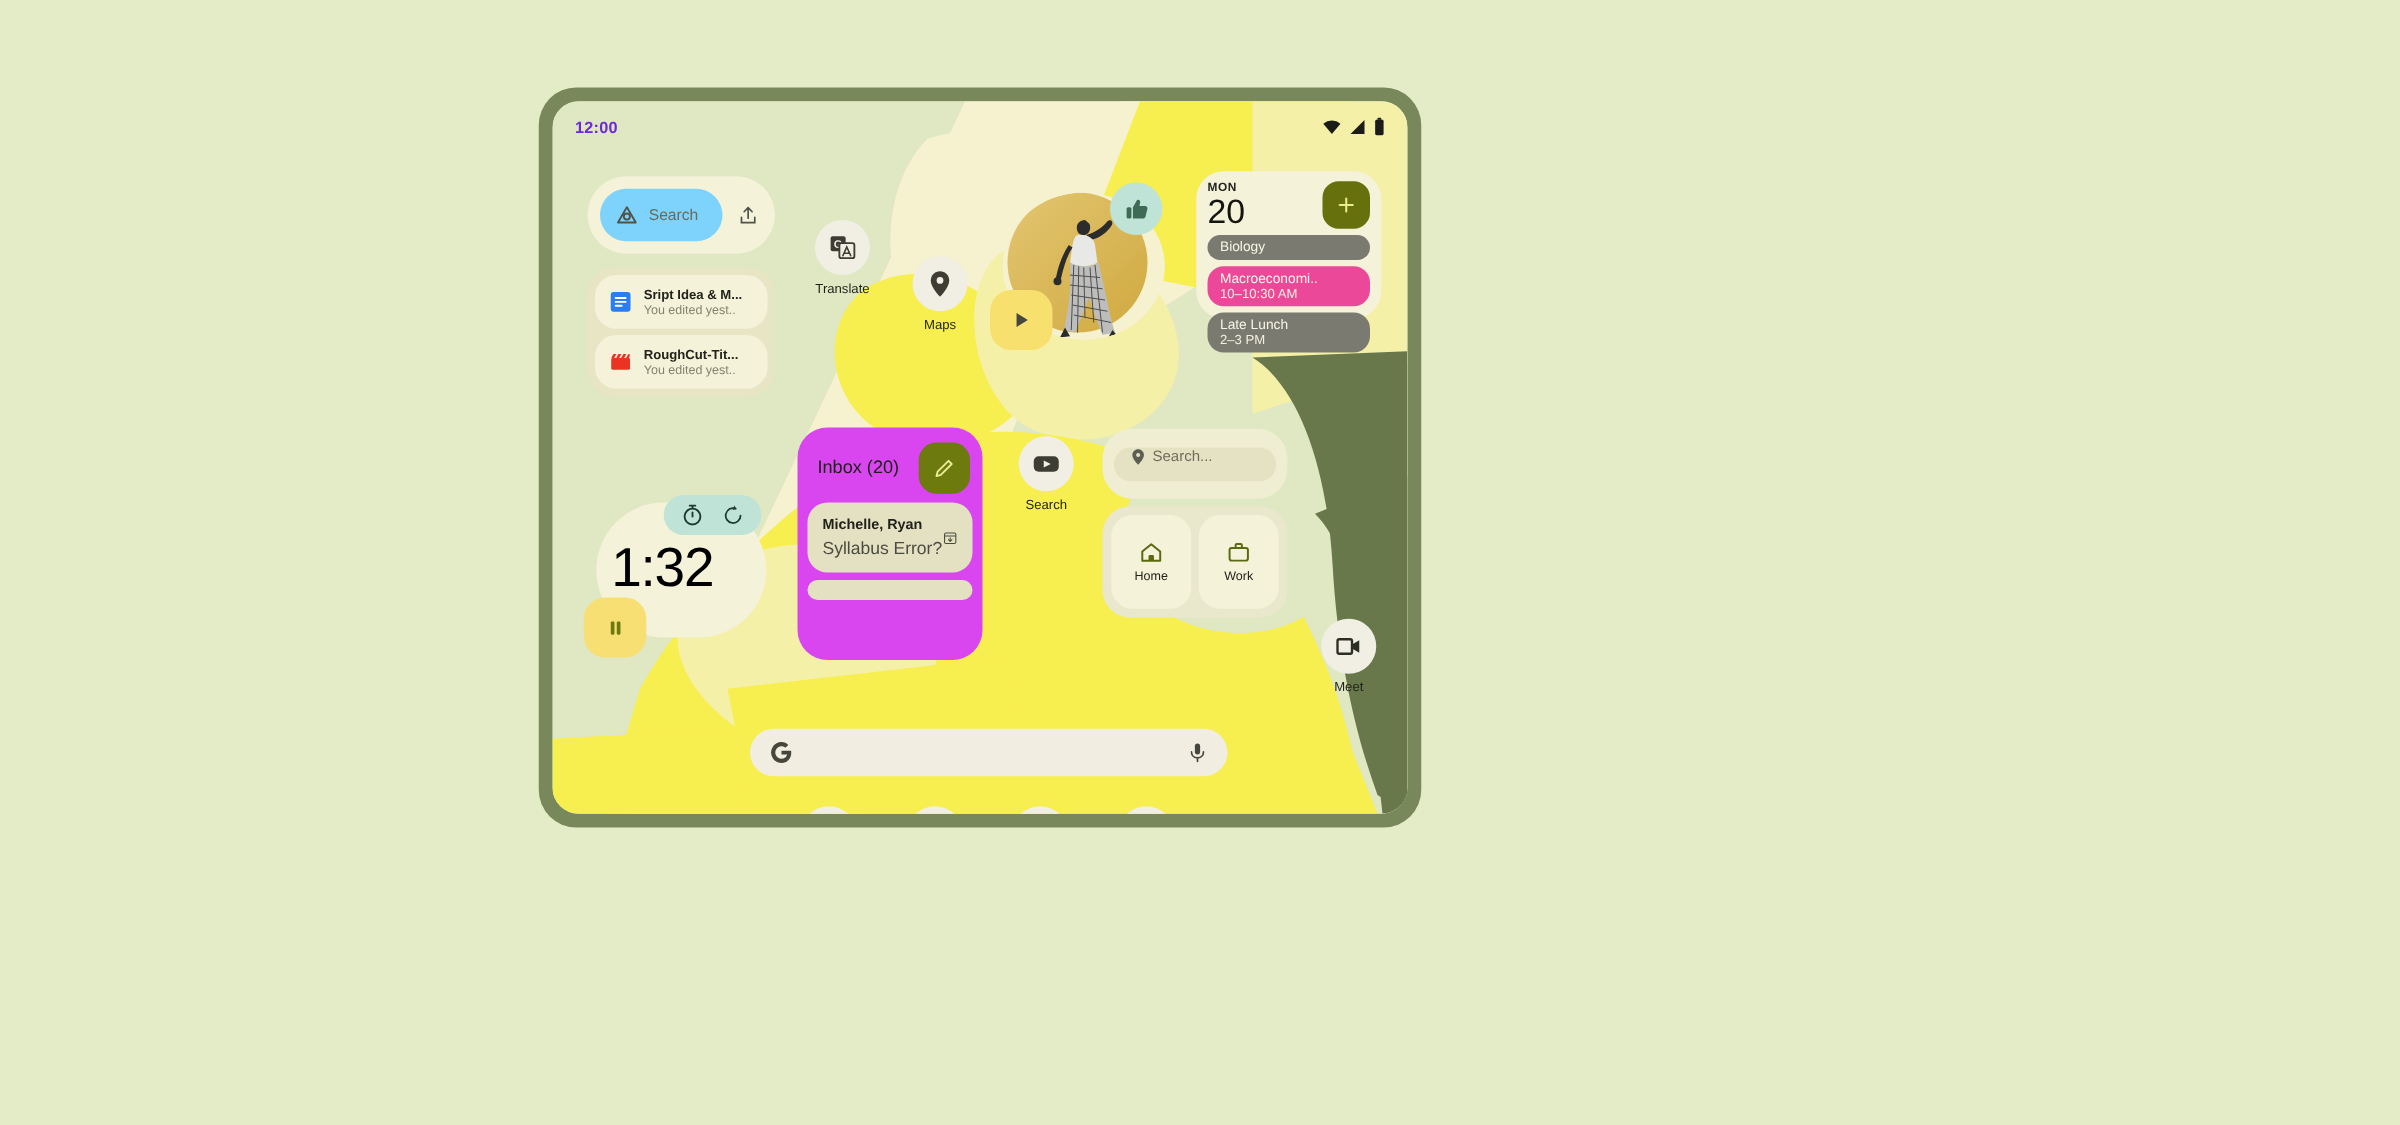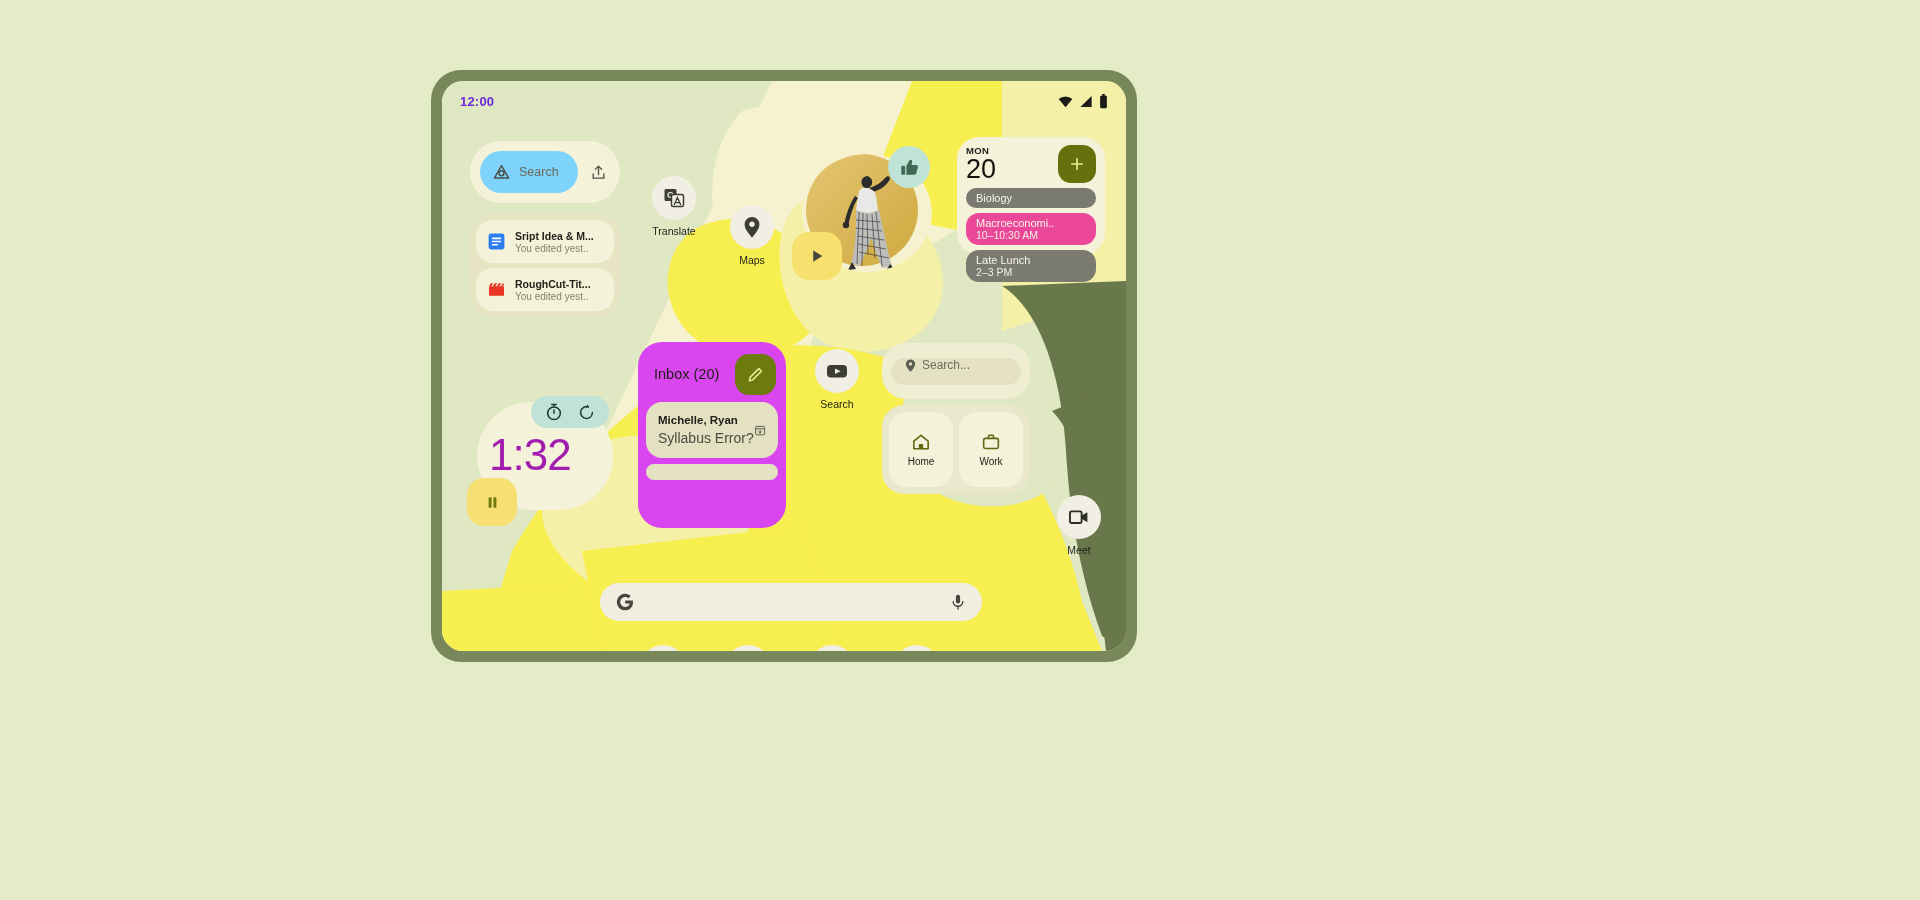--- a/index.html
+++ b/index.html
@@ -69,21 +69,21 @@
     position:absolute; left:10px; top:6px; width:136px; height:108px;
     background:#f4f2d8; border-radius:62px;
   }
   #timer-mode-pill{
     position:absolute; left:64px; top:0px; width:78px; height:32px;
     background:#bfe3d6; border-radius:16px;
     display:flex; align-items:center; justify-content:space-around; padding:0 6px;
   }
   #timer-display{
     position:absolute; left:22px; top:34px; width:116px;
-    font-size:44px; font-weight:400; color:#a21caf; letter-spacing:-1px;
+    font-size:44px; font-weight:400; color:#000000; letter-spacing:-1px;
   }
   #timer-pause-btn{
     position:absolute; left:0px; top:82px; width:50px; height:48px;
     background:#f8df73; border-radius:17px;
     display:flex; align-items:center; justify-content:center;
   }
 
   
   #gmail-widget{ left:196px; top:261px; width:148px; height:186px;
      background:#d946ef; border-radius:24px; padding:8px; }

